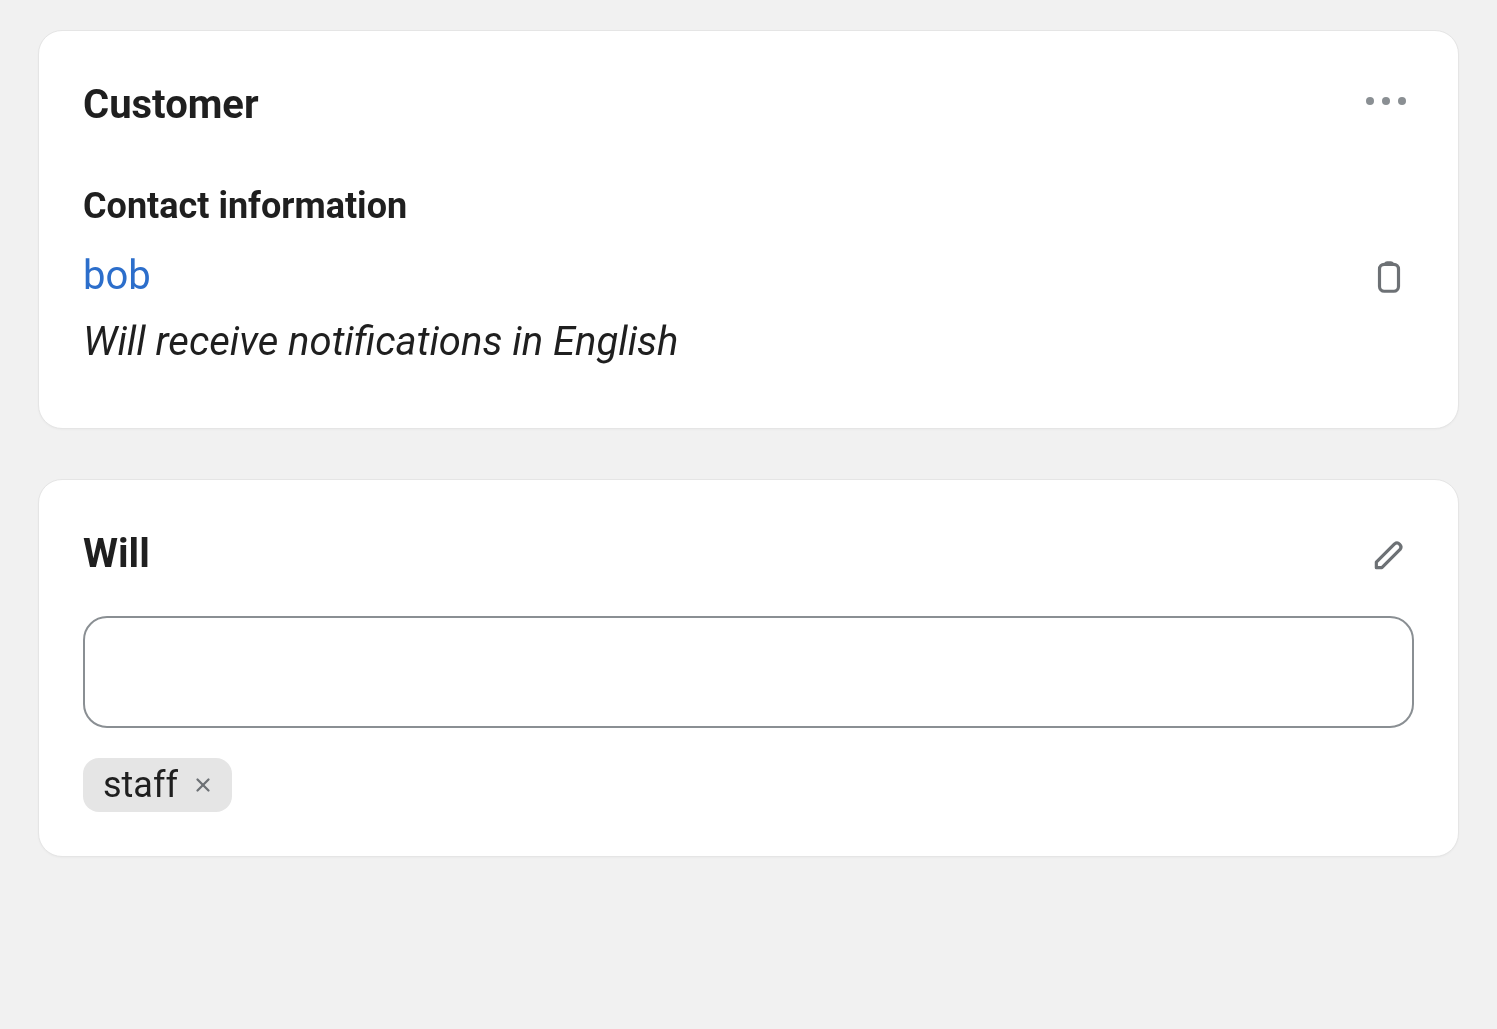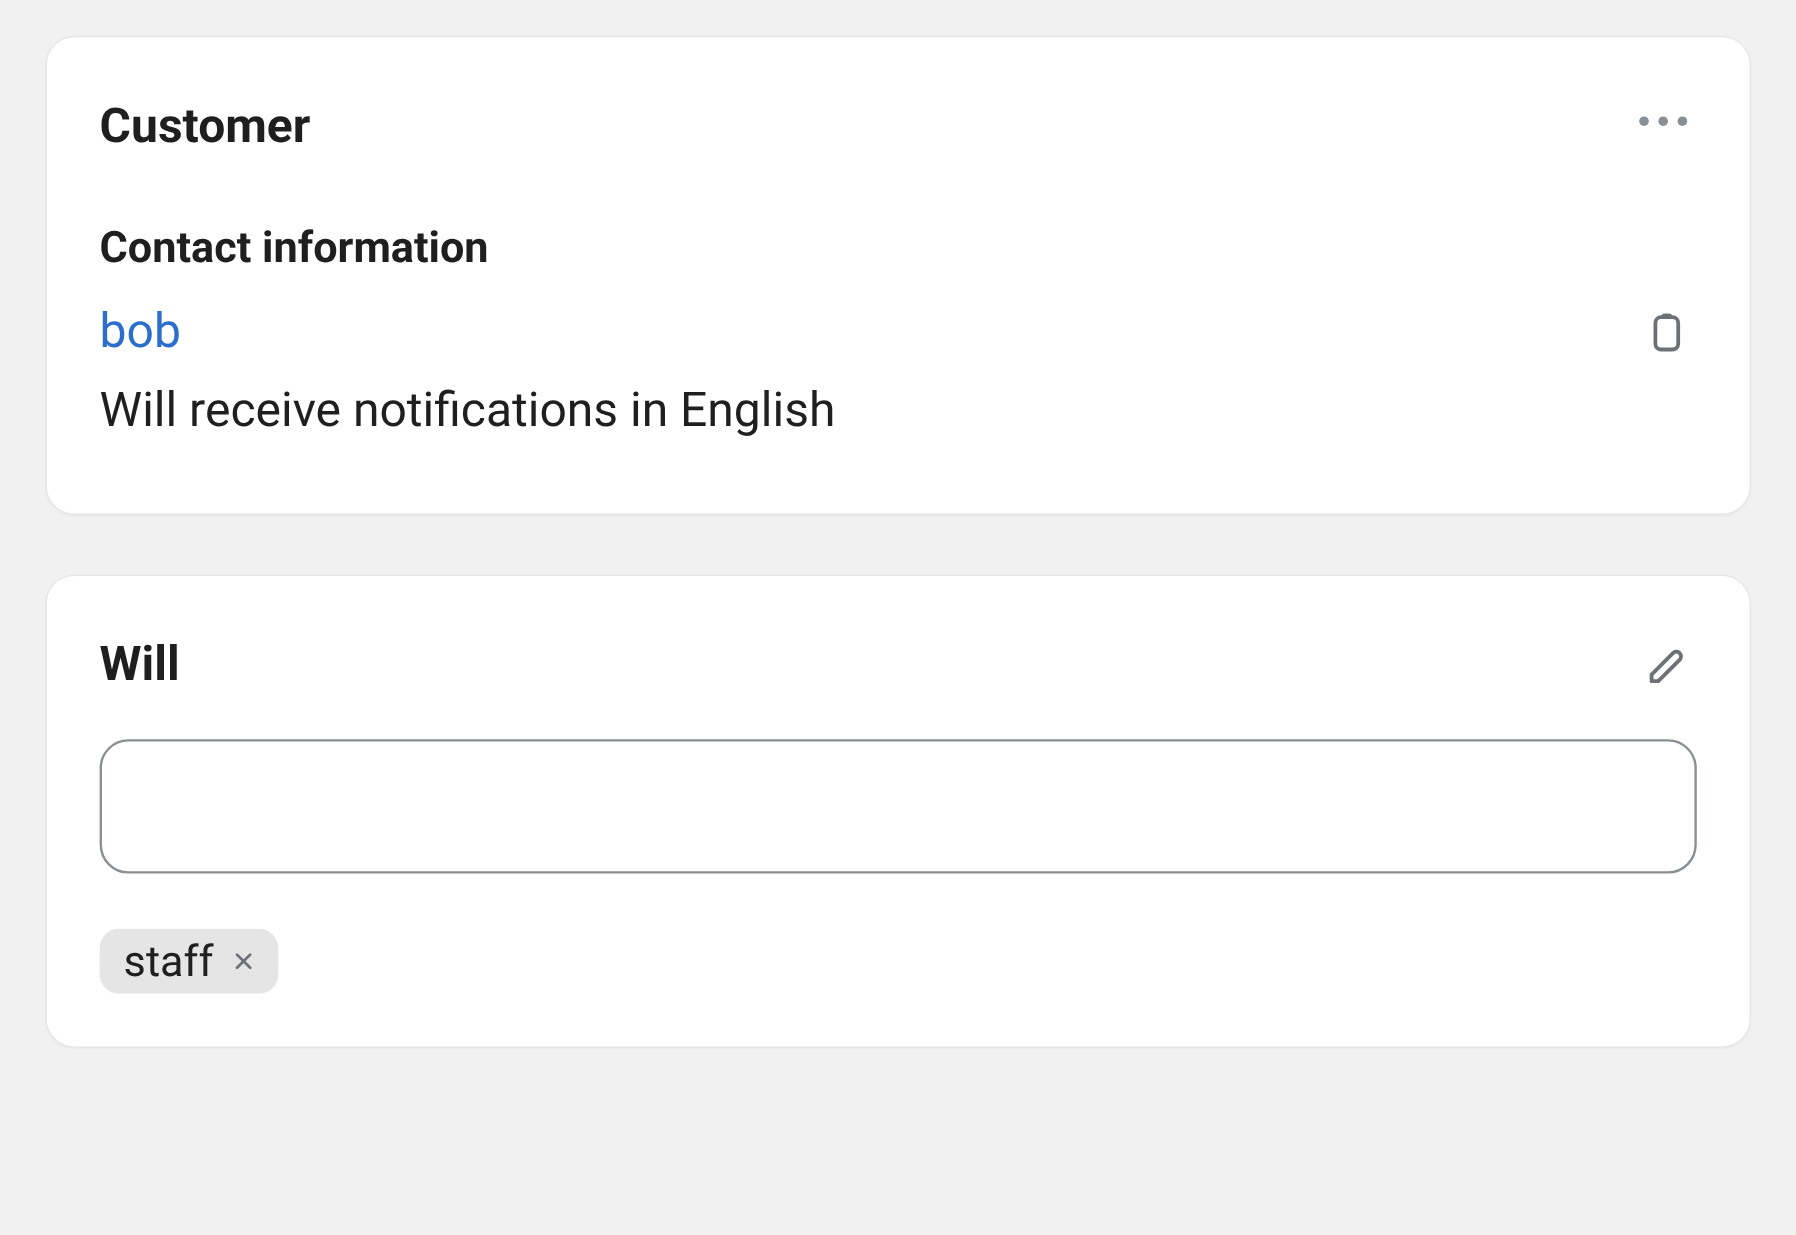--- a/index.html
+++ b/index.html
@@ -78,37 +78,38 @@
       color: #2c6ecb;
       text-decoration: none;
       line-height: 1.2;
     }
     .notification-text {
       font-size: 40px;
       font-weight: 400;
       color: #1f1f1f;
       margin-top: 14px;
       line-height: 1.3;
+      font-style: italic;
     }
     .tags-card {
       padding-bottom: 44px;
     }
     .tags-input {
       width: 100%;
       height: 112px;
       border: 2px solid #8a8f93;
       border-radius: 24px;
       margin-top: 36px;
       font-size: 36px;
       padding: 0 28px;
       outline: none;
       background: #ffffff;
     }
     .tag-pill-row {
-      margin-top: 46px;
+      margin-top: 30px;
       display: flex;
       flex-wrap: wrap;
       gap: 12px;
     }
     .tag-pill {
       display: inline-flex;
       align-items: center;
       background: #e5e5e5;
       border-radius: 16px;
       padding: 6px 14px 6px 20px;

